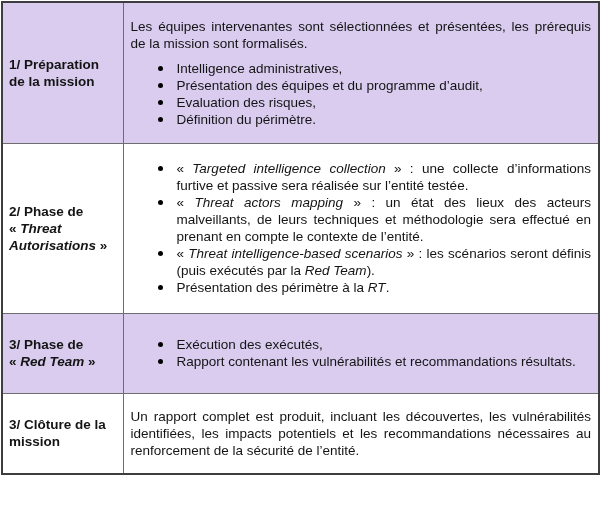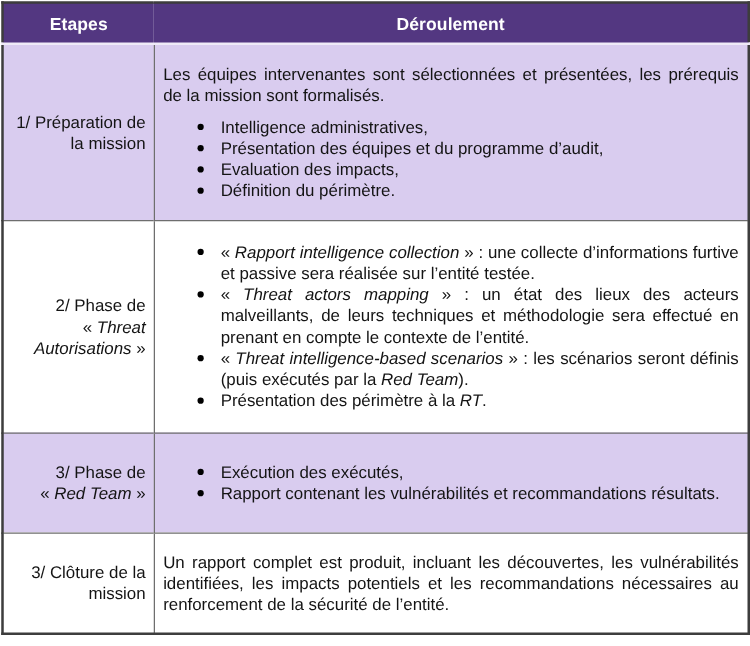--- a/index.html
+++ b/index.html
@@ -31,22 +31,22 @@
     border-bottom: 2px solid var(--header-separator, #efeaf7);
     letter-spacing: 0.1px;
   }
 
   tr.band td { background: var(--band-bg, #d9ccef); }
   tr.plain td { background: #ffffff; }
 
   td { vertical-align: middle; font-size: 13.5px; line-height: 17px; }
 
   td.stage {
-    text-align: right;
-    font-weight: normal;
+    text-align: left;
+    font-weight: bold;
     padding: 4px 6px;
     border-right: 1px solid var(--grid-line, #6e6e6e);
   }
   td.detail { padding: 8px 7px; }
 
   tr.body-row + tr.body-row td { border-top: 1px solid var(--grid-line, #6e6e6e); }
 
   p.intro { margin: 0; text-align: justify; }
 
   ul.blist { margin: 8px 0 0 0; padding: 0; list-style: none; }
@@ -66,48 +66,44 @@
 </head>
 <body>
 
 <div class="page">
   <table class="steps">
     <colgroup>
       <col style="width:121px">
       <col style="width:476px">
     </colgroup>
     <tbody>
-        <tr>
-      <th class="hdr">Etapes</th>
-      <th class="hdr">Déroulement</th>
-    </tr>
 
     <tr class="body-row band" style="height:141px">
       <td class="stage">
         <span>1/ Préparation de la mission</span>
       </td>
       <td class="detail">
         <p class="intro">Les équipes intervenantes sont sélectionnées et présentées, les prérequis de la mission sont formalisés.</p>
         <ul class="blist">
           <li><span class="blt"></span><span>Intelligence administratives,</span></li>
           <li><span class="blt"></span><span>Présentation des équipes et du programme d’audit,</span></li>
-          <li><span class="blt"></span><span>Evaluation des impacts,</span></li>
+          <li><span class="blt"></span><span>Evaluation des risques,</span></li>
           <li><span class="blt"></span><span>Définition du périmètre.</span></li>
         </ul>
       </td>
     </tr>
 
     <tr class="body-row plain" style="height:170px">
       <td class="stage">
         <span>2/ Phase de</span><br>
         <span>« </span><i>Threat Autorisations</i><span> »</span>
       </td>
       <td class="detail">
         <ul class="blist">
-          <li><span class="blt"></span><span>« </span><i>Rapport intelligence collection</i><span> » : une collecte d’informations furtive et passive sera réalisée sur l’entité testée.</span></li>
+          <li><span class="blt"></span><span>« </span><i>Targeted intelligence collection</i><span> » : une collecte d’informations furtive et passive sera réalisée sur l’entité testée.</span></li>
           <li><span class="blt"></span><span>« </span><i>Threat actors mapping</i><span> » : un état des lieux des acteurs malveillants, de leurs techniques et méthodologie sera effectué en prenant en compte le contexte de l’entité.</span></li>
           <li><span class="blt"></span><span>« </span><i>Threat intelligence-based scenarios</i><span> » : les scénarios seront définis (puis exécutés par la </span><i>Red Team</i><span>).</span></li>
           <li><span class="blt"></span><span>Présentation des périmètre à la </span><i>RT</i><span>.</span></li>
         </ul>
       </td>
     </tr>
 
     <tr class="body-row band" style="height:80px">
       <td class="stage">
         <span>3/ Phase de</span><br>

